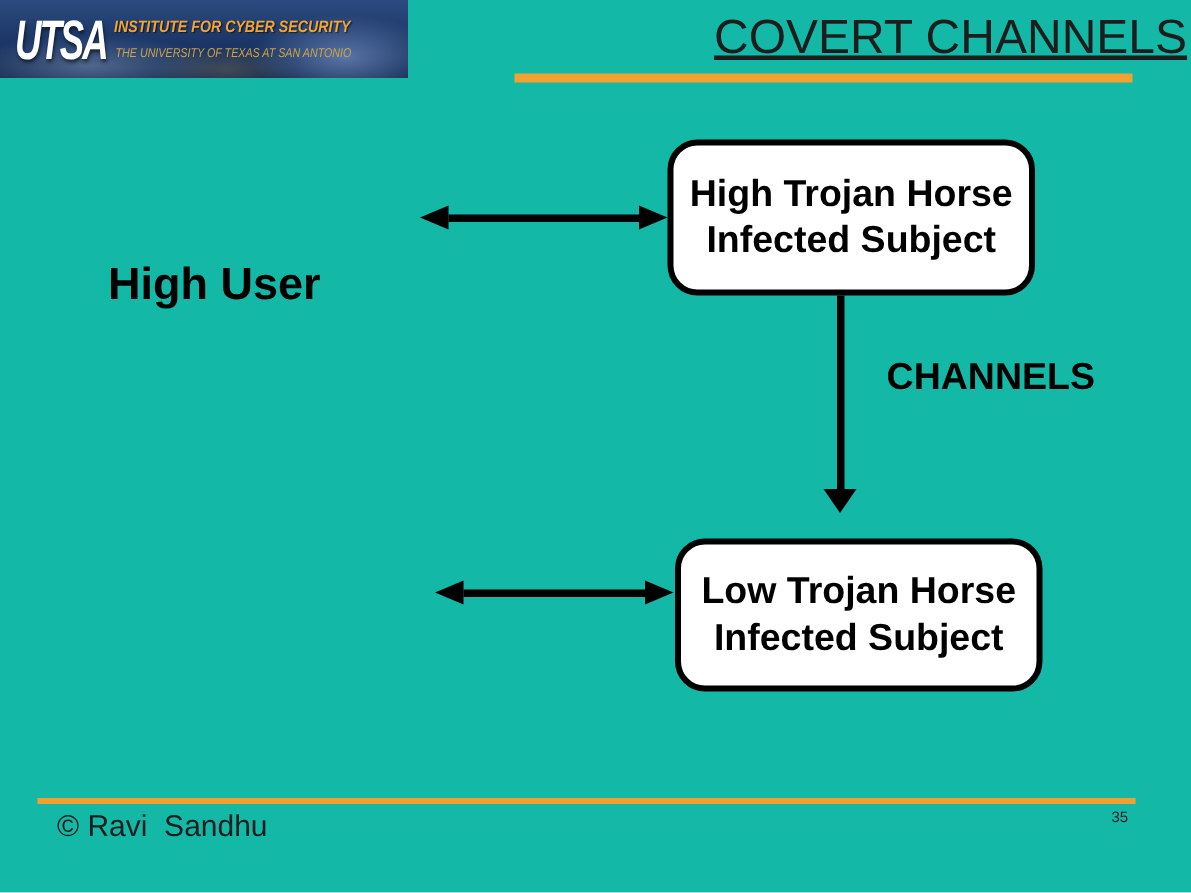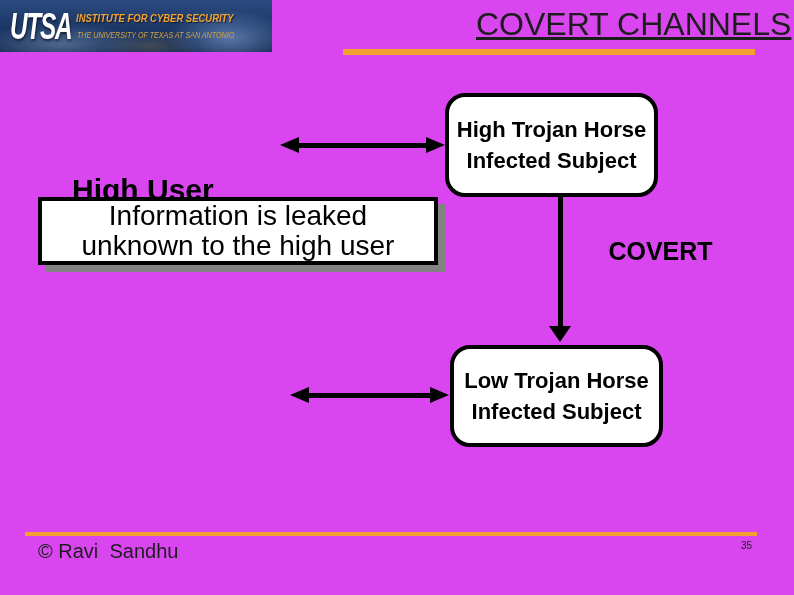--- a/index.html
+++ b/index.html
@@ -1,20 +1,20 @@
 <!DOCTYPE html>
 <html><head>
 <meta charset="utf-8">
 <style>
   * { margin:0; padding:0; box-sizing:border-box; }
   html,body { background:#fff; }
   body { font-family:"Liberation Sans", sans-serif; }
   .slide {
     position:relative; width:794px; height:595px;
-    background:#d946ef; overflow:hidden;
+    background:#14b8a6; overflow:hidden;
   }
 
   
   .banner {
     position:absolute; left:0; top:0; width:272px; height:52px;
     background:
       radial-gradient(ellipse 90px 40px at 230px 38px, rgba(110,140,190,.75), rgba(110,140,190,0) 70%),
       radial-gradient(ellipse 120px 30px at 60px 44px, rgba(125,150,185,.55), rgba(125,150,185,0) 70%),
       radial-gradient(ellipse 70px 22px at 150px 46px, rgba(150,130,90,.35), rgba(150,130,90,0) 70%),
       linear-gradient(180deg, #2c4a7f 0%, #1b3666 55%, #12294f 100%);
@@ -50,27 +50,27 @@
 
   
   .user-label {
     position:absolute; font-size:30px; font-weight:bold; color:#000;
     white-space:nowrap; line-height:32px;
   }
   .lbl-high-user { left:72px; top:129px;margin-top:45px; }
   .lbl-low-user  { left:93px; top:376px; }
 
   .rounded-box {
-    position:absolute; width:213px;
+    position:absolute; width:245px;
     border:4px solid #000; border-radius:20px; background:#fff;
     display:flex; flex-direction:column; justify-content:center; align-items:center;
-    font-size:22px; font-weight:bold; color:#000; line-height:31px; text-align:center;
+    font-size:25px; font-weight:bold; color:#000; line-height:31px; text-align:center;
   }
   .box-high { left:445px; top:93px;  height:104px; }
-  .box-low  { left:450px; top:345px; height:102px; }
+  .box-low  { left:450px; top:359px; height:102px; }
 
   .info-box {
     position:absolute; left:38px; top:197px; width:400px; height:68px;
     border:4px solid #000; background:#fff;
     box-shadow:7px 7px 0 0 #828282;
     display:flex; flex-direction:column; justify-content:center; align-items:center;
     font-size:28px; color:#000; line-height:30px; text-align:center;
   }
 
   .covert-label {
@@ -115,27 +115,23 @@
     <span class="head-left"></span>
     <span class="shaft"></span>
     <span class="head-right"></span>
   </div>
 
   <div class="rounded-box box-high">
     <div>High Trojan Horse</div>
     <div>Infected Subject</div>
   </div>
 
-  <div class="info-box">
-    <div>Information is leaked</div>
-    <div>unknown to the high user</div>
-  </div>
 
   <div class="covert-label">
-    <div>COVERT</div>
+    <div>CHANNELS</div>
   </div>
 
   <div class="v-arrow">
     <div class="v-shaft"></div>
     <div class="v-head"></div>
   </div>
 
 
   <div class="dbl-arrow arrow-low">
     <span class="head-left"></span>

